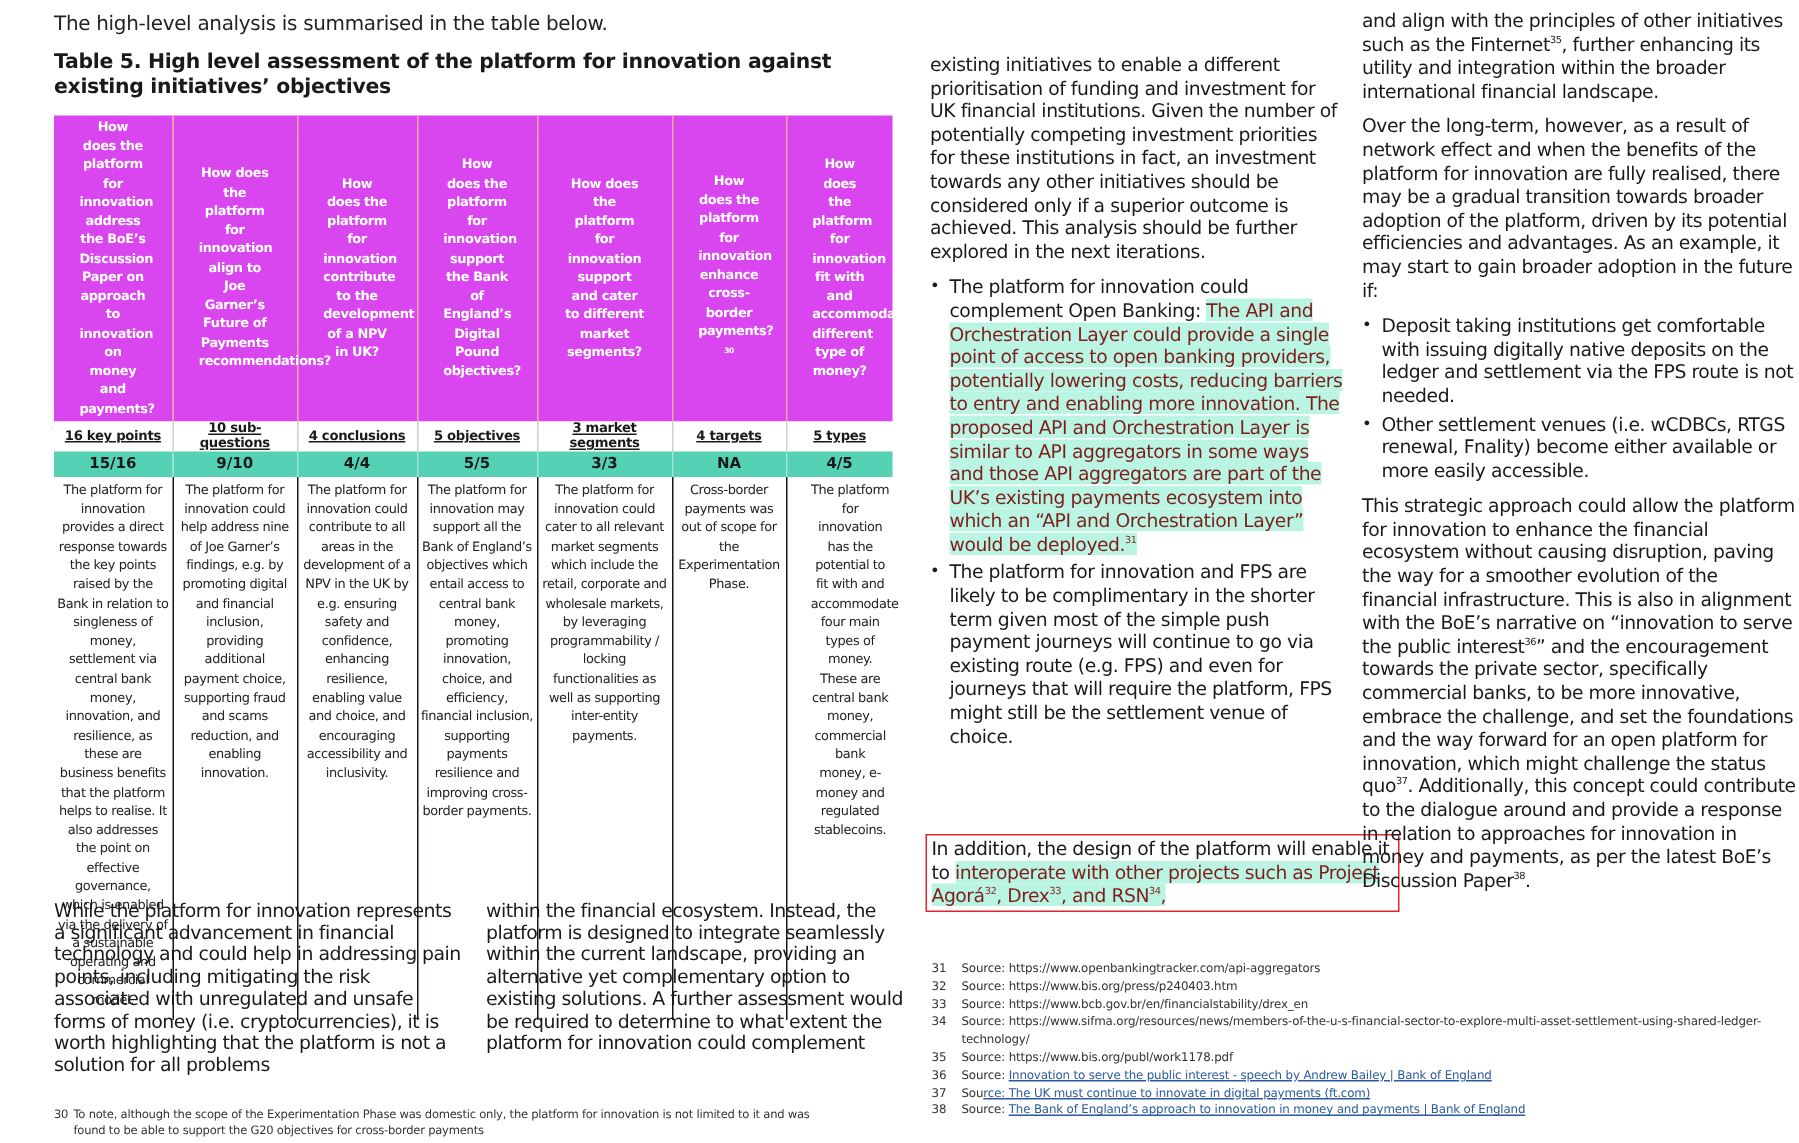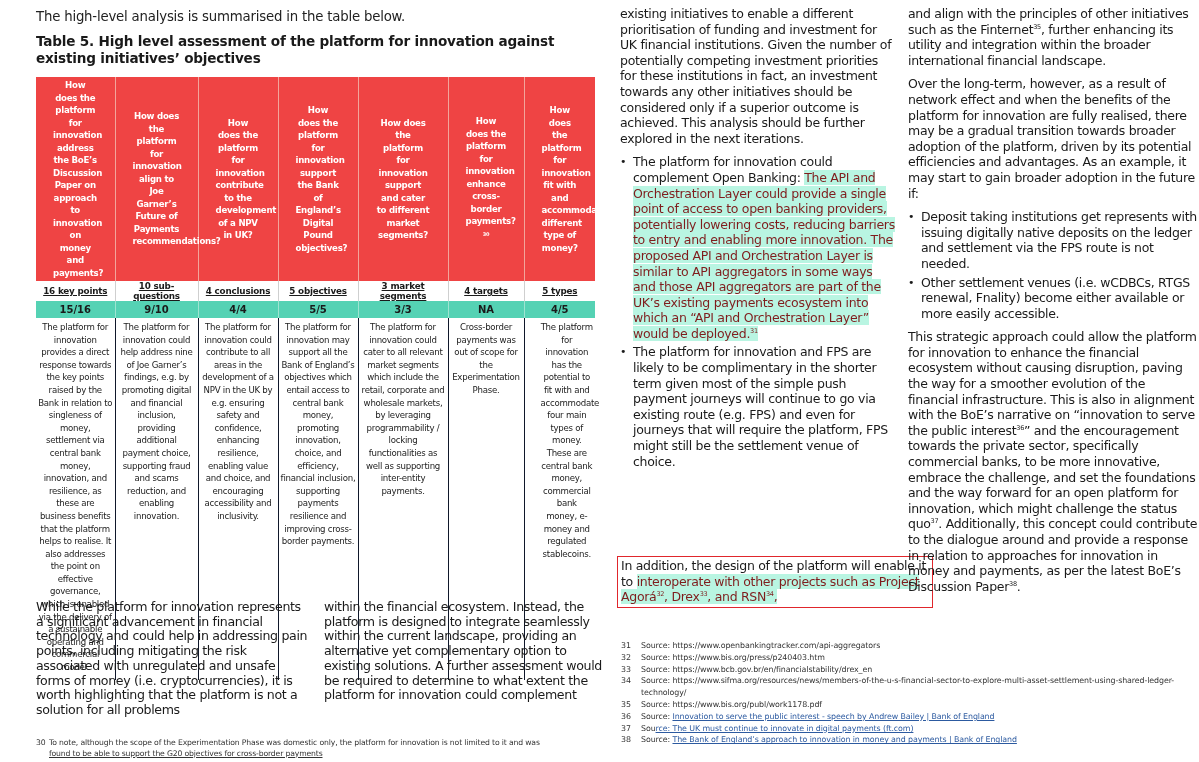--- a/index.html
+++ b/index.html
@@ -5,38 +5,38 @@
   * { box-sizing: border-box; margin: 0; padding: 0; }
   html, body { width: 1199px; height: 762px; background: #ffffff; overflow: hidden; }
   body { font-family: "DejaVu Sans", "Liberation Sans", sans-serif; color: #1a1a1a; position: relative; }
   .intro { position: absolute; left: 36px; top: 9px; font-size: 13.3px; color: #222; letter-spacing: -0.2px; }
   .table-title { position: absolute; left: 36px; top: 33px; width: 560px; font-size: 13.6px; font-weight: bold; line-height: 17px; color: #1a1a1a; letter-spacing: -0.2px; }
 
   table.assess { position: absolute; left: 36px; top: 77px; width: 559px; border-collapse: collapse; table-layout: fixed; }
   table.assess th, table.assess td { text-align: center; vertical-align: middle; }
   table.assess col.c1 { width: 79px; } table.assess col.c2 { width: 83px; } table.assess col.c3 { width: 80px; }
   table.assess col.c4 { width: 80px; } table.assess col.c5 { width: 90px; } table.assess col.c6 { width: 76px; } table.assess col.c7 { width: 71px; }
-  tr.qrow th { background: #ef4444; color: #ffffff; font-size: 8.6px; line-height: 12.5px; font-weight: bold; height: 118px; padding: 2px 17px; border-right: 1px solid #f2a59b; letter-spacing: -0.25px; }
+  tr.qrow th { background: #d946ef; color: #ffffff; font-size: 8.6px; line-height: 12.5px; font-weight: bold; height: 118px; padding: 2px 17px; border-right: 1px solid #f2a59b; letter-spacing: -0.25px; }
   tr.qrow th:last-child { border-right: none; }
   tr.countrow td { background: #ffffff; font-size: 8.8px; font-weight: bold; height: 17px; border-right: 1px solid #cfcfcf; letter-spacing: -0.2px; color: #1a1a1a; text-decoration: underline; }
   tr.countrow td:last-child { border-right: none; }
   tr.scorerow td { background: #55d2b4; font-size: 10px; font-weight: bold; height: 17px; border-right: 1px solid #9ee4d1; color: #1a1a1a; }
   tr.scorerow td:last-child { border-right: none; }
   tr.descrow td { vertical-align: top; font-size: 8.6px; line-height: 12.6px; color: #222; padding: 3px 2px 0 2px; height: 362px; border-right: 1px solid #0f172a; letter-spacing: -0.25px; }
   tr.descrow td:last-child { border-right: none; padding-left: 16px; }
   .sup { font-size: 5px; vertical-align: super; }
 
   .para-left1 { position: absolute; left: 36px; top: 600px; width: 275px; font-size: 12.6px; line-height: 14.7px; color: #1a1a1a; letter-spacing: -0.35px; }
   .para-left2 { position: absolute; left: 324px; top: 600px; width: 285px; font-size: 12.6px; line-height: 14.7px; color: #1a1a1a; letter-spacing: -0.35px; }
   .fn30 { position: absolute; left: 36px; top: 738px; width: 560px; font-size: 7.7px; line-height: 10.5px; color: #333; letter-spacing: -0.15px; }
   .fn30 .num { display: inline-block; width: 13px; }
-  .fn30 .line2 { padding-left: 13px; text-decoration: underline; }
+  .fn30 .line2 { padding-left: 13px; }
 
   .mid-col { position: absolute; left: 620px; top: 6px; width: 276px; font-size: 12.5px; line-height: 15.6px; color: #1a1a1a; letter-spacing: -0.3px; }
-  .mid-col p { margin-bottom: 8px; }
+  .mid-col p { margin-bottom: 8px; margin-top: 29px; }
   .right-col { position: absolute; left: 908px; top: 6px; width: 290px; font-size: 12.5px; line-height: 15.6px; color: #1a1a1a; letter-spacing: -0.3px; }
   .right-col p { margin-bottom: 8px; }
   ul.bullets { list-style: none; margin-bottom: 8px; }
   ul.bullets li { position: relative; padding-left: 13px; margin-bottom: 3px; }
   ul.bullets li::before { content: "•"; position: absolute; left: 0; top: 0; font-size: 11px; }
   .hl { background: #b9f5e2; color: #7f1d1d; }
   .boxed { position: absolute; left: 617px; top: 556px; width: 316px; border: 1.5px solid #e0262c; padding: 1px 3px 2px 3px; font-size: 12.5px; line-height: 15.6px; letter-spacing: -0.3px; }
   sup.fs { font-size: 6.5px; vertical-align: super; line-height: 0; }
 
   .footnotes { position: absolute; left: 621px; top: 640px; width: 570px; font-size: 7.9px; line-height: 11.8px; color: #333; letter-spacing: -0.1px; }
@@ -118,21 +118,21 @@
 </div>
 
 <div class="boxed">
   <span>In addition, the design of the platform will enable it to </span><span class="hl"><span>interoperate with other projects such as Project Agorá</span><sup class="fs">32</sup><span>, Drex</span><sup class="fs">33</sup><span>, and RSN</span><sup class="fs">34</sup><span>,</span></span>
 </div>
 
 <div class="right-col">
   <p><span>and align with the principles of other initiatives such as the Finternet</span><sup class="fs">35</sup><span>, further enhancing its utility and integration within the broader international financial landscape.</span></p>
   <p>Over the long-term, however, as a result of network effect and when the benefits of the platform for innovation are fully realised, there may be a gradual transition towards broader adoption of the platform, driven by its potential efficiencies and advantages. As an example, it may start to gain broader adoption in the future if:</p>
   <ul class="bullets">
-    <li>Deposit taking institutions get represents with issuing digitally native deposits on the ledger and settlement via the FPS route is not needed.</li>
+    <li>Deposit taking institutions get comfortable with issuing digitally native deposits on the ledger and settlement via the FPS route is not needed.</li>
     <li>Other settlement venues (i.e. wCDBCs, RTGS renewal, Fnality) become either available or more easily accessible.</li>
   </ul>
   <p><span>This strategic approach could allow the platform for innovation to enhance the financial ecosystem without causing disruption, paving the way for a smoother evolution of the financial infrastructure. This is also in alignment with the BoE’s narrative on “innovation to serve the public interest</span><sup class="fs">36</sup><span>” and the encouragement towards the private sector, specifically commercial banks, to be more innovative, embrace the challenge, and set the foundations and the way forward for an open platform for innovation, which might challenge the status quo</span><sup class="fs">37</sup><span>. Additionally, this concept could contribute to the dialogue around and provide a response in relation to approaches for innovation in money and payments, as per the latest BoE’s Discussion Paper</span><sup class="fs">38</sup><span>.</span></p>
 </div>
 
 <div class="footnotes">
   <div class="fn">
       <span class="num">31</span>
       <span class="src">Source: https://www.openbankingtracker.com/api-aggregators</span>
     </div>

